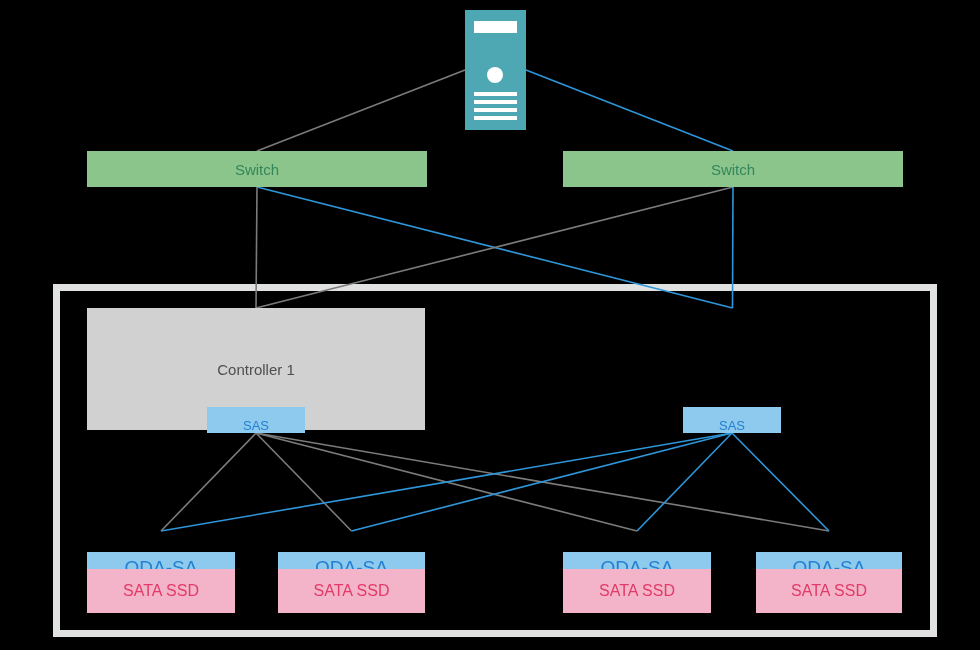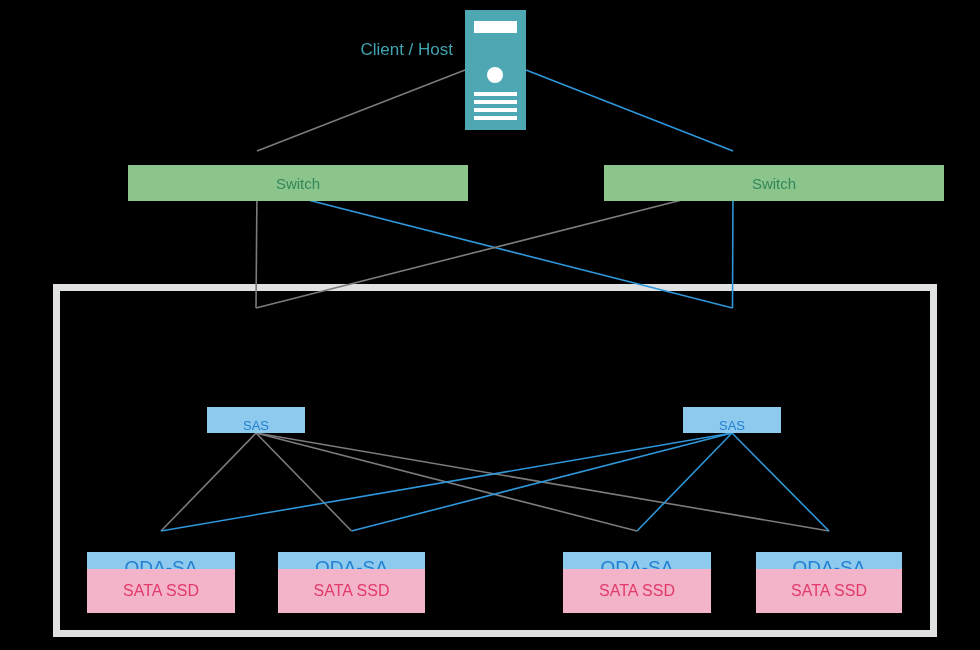--- a/index.html
+++ b/index.html
@@ -26,22 +26,22 @@
   
   .server{left:465px;top:10px;width:61px;height:120px;background:var(--teal);z-index:2;}
   .srv-bay{position:absolute;left:9px;top:11px;width:43px;height:12px;background:#fff;}
   .srv-btn{position:absolute;left:22px;top:57px;width:16px;height:16px;border-radius:50%;background:#fff;}
   .srv-vents{position:absolute;left:9px;top:82px;width:43px;}
   .srv-vents .vent{height:4px;background:#fff;margin-bottom:4px;}
   .client-label{left:253px;top:39px;width:200px;height:22px;line-height:22px;
     text-align:right;color:var(--teal-text);font-size:17px;z-index:2;}
 
   
-  .switch{height:36px;top:165px;width:340px;background:var(--green);
-    color:var(--green-text);font-size:15px;margin-left:41px;}
+  .switch{height:36px;top:151px;width:340px;background:var(--green);
+    color:var(--green-text);font-size:15px;}
   .sw1{left:87px;} .sw2{left:563px;}
 
   
   .enclosure{left:53px;top:284px;width:884px;height:353px;
     border:7px solid var(--enclosure-border);background:transparent;z-index:0;}
 
   
   .controller{top:308px;height:122px;background:var(--gray-box);
     color:var(--gray-text);font-size:15px;}
   .c1{left:87px;width:338px;} .c2{left:563px;width:339px;}
@@ -83,29 +83,31 @@
   <div class="abs server">
     <div class="srv-bay"></div>
     <div class="srv-btn"></div>
     <div class="srv-vents">
       <div class="vent"></div>
         <div class="vent"></div>
         <div class="vent"></div>
         <div class="vent"></div>
     </div>
   </div>
-  <div class="abs client-label">Client / Host</div>
 
   <div class="abs node switch sw1">
     <span>Switch</span>
   </div>
   <div class="abs node switch sw2">
     <span>Switch</span>
   </div>
 
+  <div class="abs node controller c1">
+    <span>Controller 1</span>
+  </div>
 
   <div class="abs node sas sas1">
     <span>SAS</span>
   </div>
   <div class="abs node sas sas2">
     <span>SAS</span>
   </div>
 
   <div class="abs node qda col1">
     <span>QDA-SA</span>

